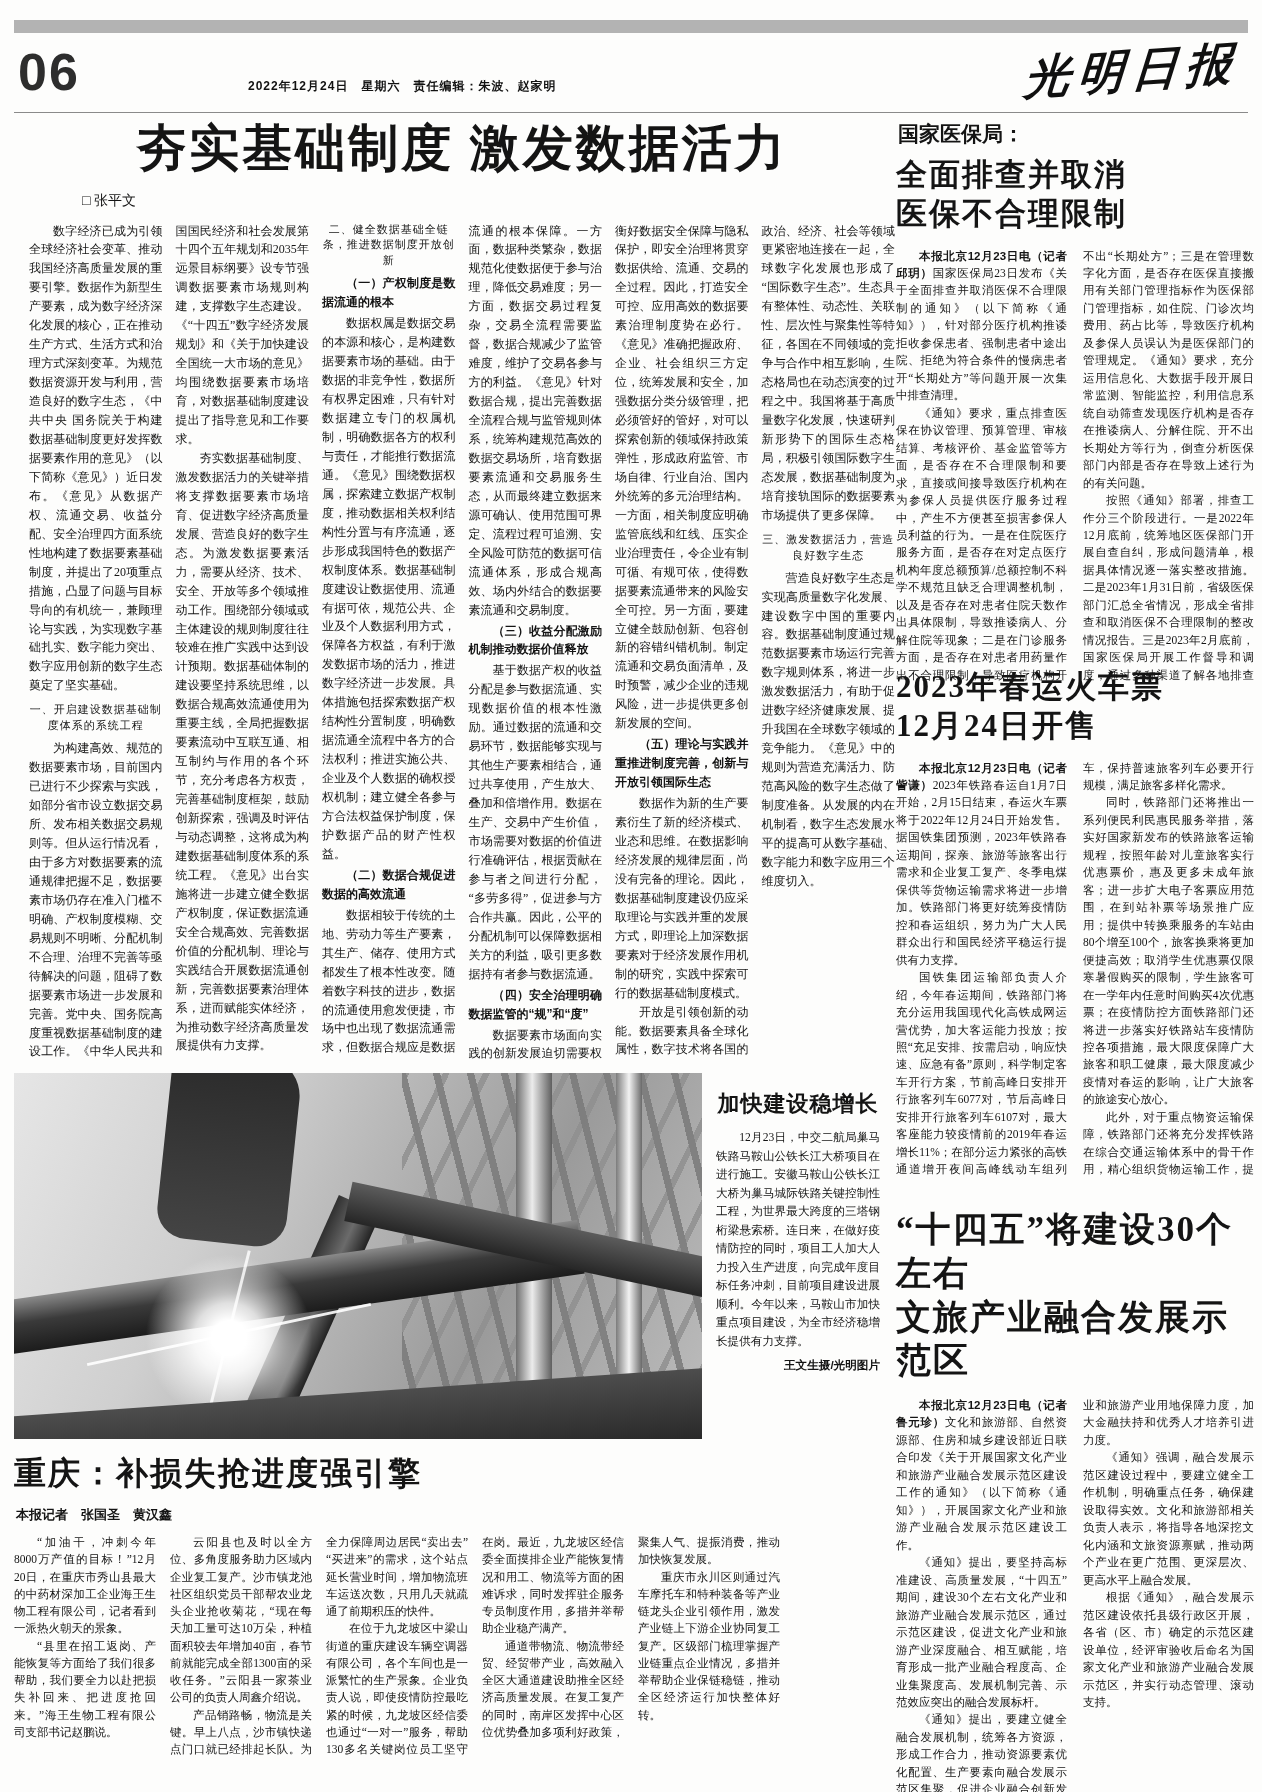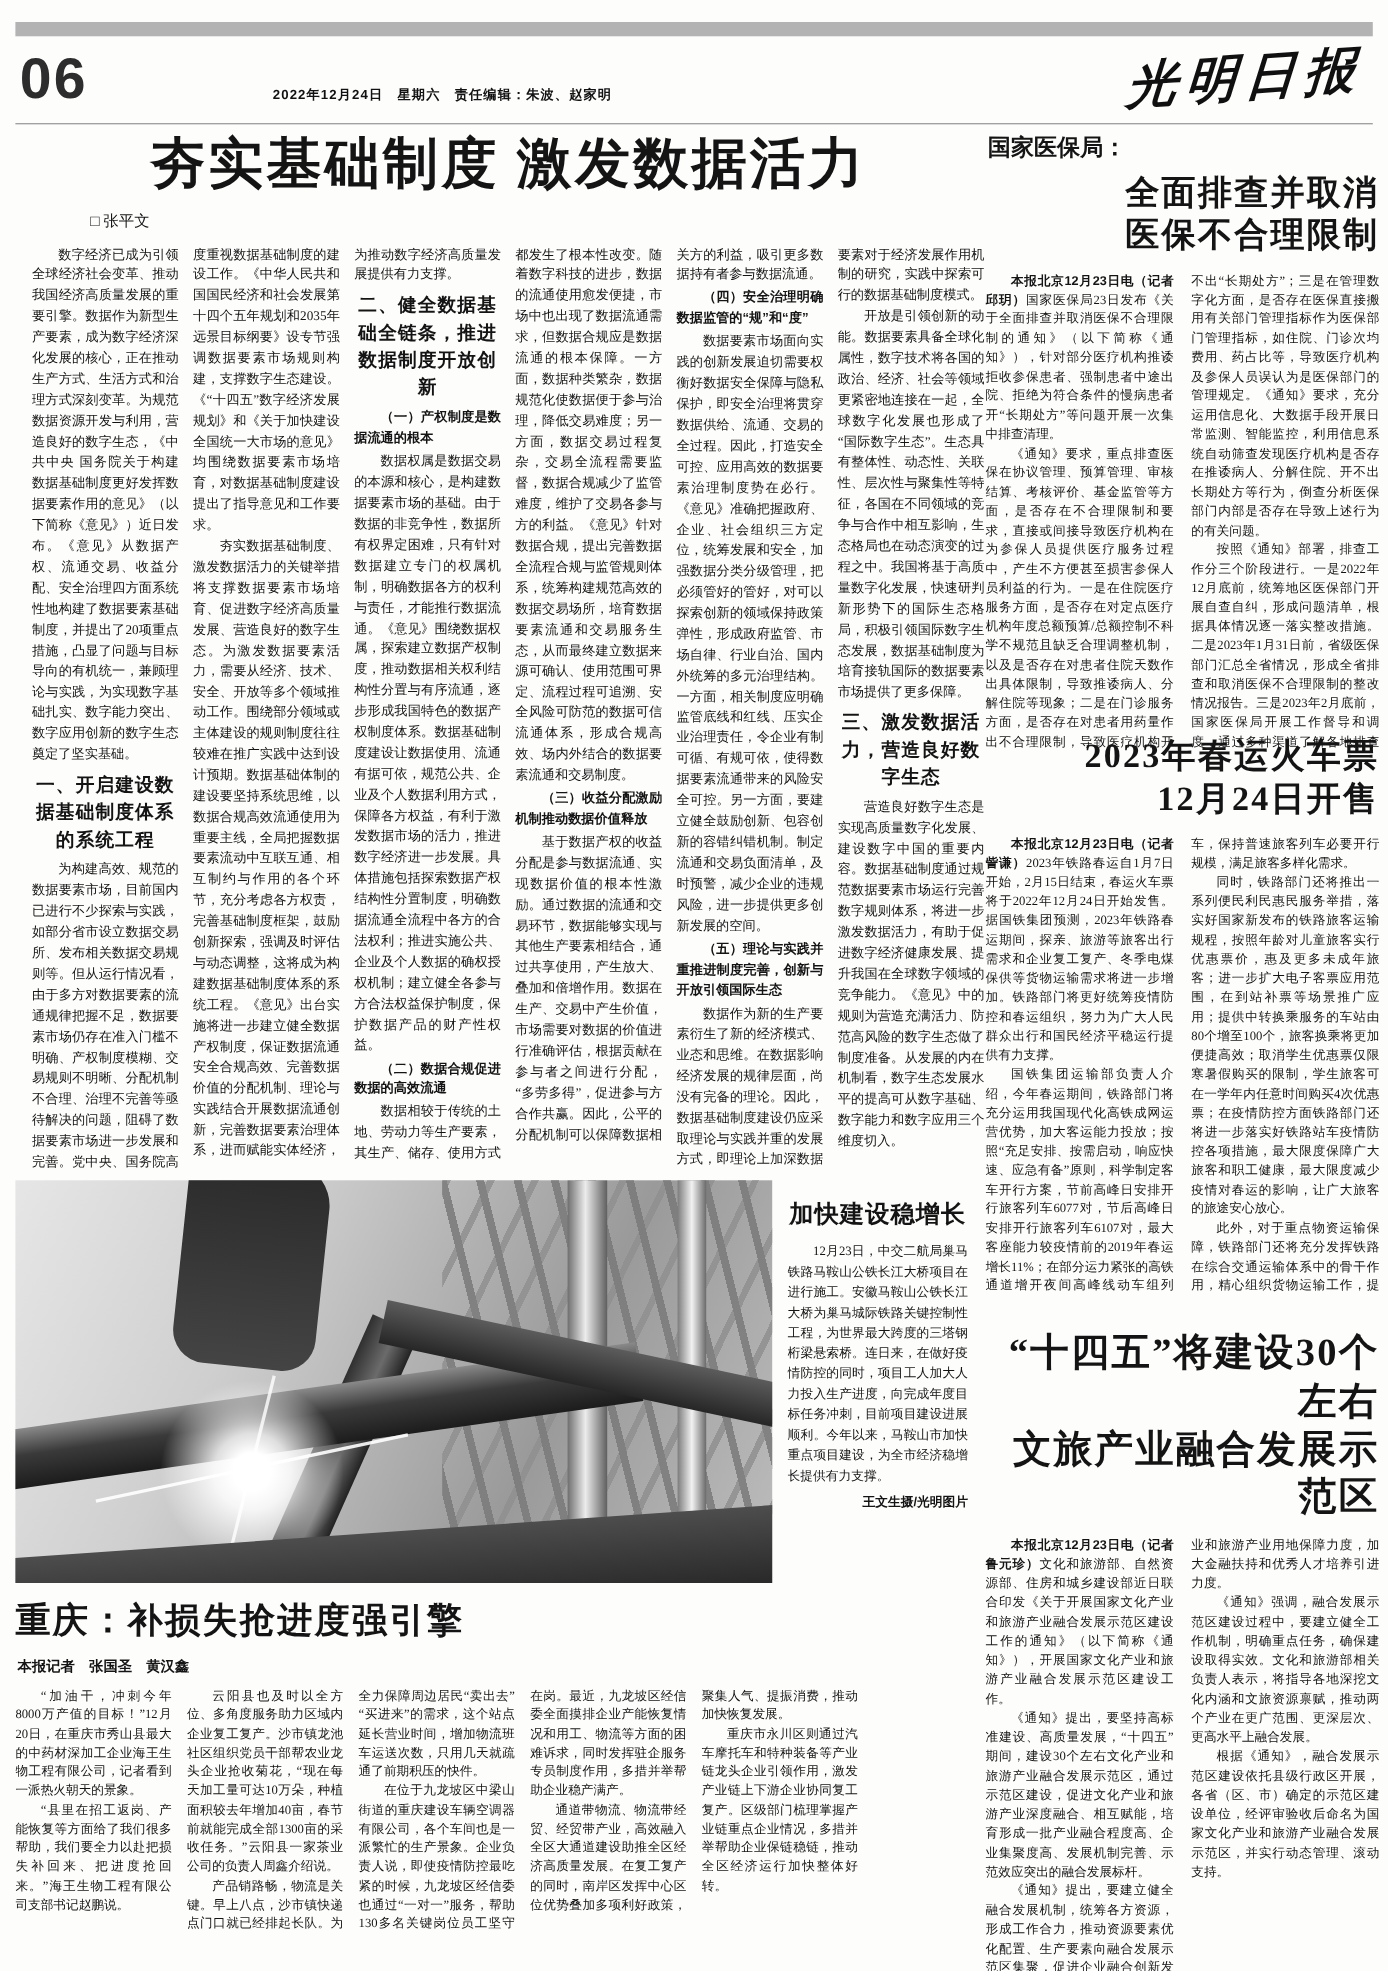--- a/index.html
+++ b/index.html
@@ -14,21 +14,21 @@
            text-shadow:2px 2px 0 #dcdcdc;}
   .dateline{position:absolute;left:248px;top:78px;font-family:"Liberation Sans","DejaVu Sans",sans-serif;
            font-size:12px;font-weight:bold;color:#111;letter-spacing:1px;}
   .masthead{position:absolute;right:22px;top:40px;font-size:46px;font-weight:bold;font-style:italic;
            letter-spacing:8px;transform:rotate(-4deg) skewX(-8deg);color:#101010;}
   .head-rule{position:absolute;left:14px;top:112px;width:1234px;height:1px;background:#8a8a8a;}
   
   p.t-p,p.t-sub,p.t-sec,p.t-note{margin:0;text-align:justify;}
   p.t-p{text-indent:2em;}
   p.t-p b{font-family:"Liberation Sans","DejaVu Sans",sans-serif;}
-  p.t-sec{font-family:"Liberation Sans","DejaVu Sans",sans-serif;font-weight:bold;font-size:17px;
+  p.t-sec{font-family:"Liberation Sans","DejaVu Sans",sans-serif;font-weight:normal;font-size:11px;
           line-height:1.45;text-align:center;margin:7px 0 5px 0;letter-spacing:1px;}
   p.t-sub{font-family:"Liberation Sans","DejaVu Sans",sans-serif;font-weight:bold;text-indent:2em;margin:2px 0;}
   
   .lead{position:absolute;left:29px;top:120px;width:866px;}
   .lead h1{margin:0;font-size:50px;font-weight:900;letter-spacing:3px;text-align:center;line-height:1.15;}
   .lead .author{font-size:14px;margin:14px 0 12px 6px;padding-left:47px;}
   .lead-body{width:866px;height:848px;column-count:6;column-gap:13px;column-fill:auto;
              font-size:12px;line-height:1.58;overflow:hidden;}
   
   .photo{position:absolute;left:14px;top:1073px;width:688px;height:366px;overflow:hidden;
@@ -56,21 +56,21 @@
   
   .photo-story{position:absolute;left:716px;top:1085px;width:164px;height:352px;overflow:hidden;}
   .photo-story h3{margin:4px 0 10px 0;text-align:center;font-size:22px;letter-spacing:1px;
       font-family:"Liberation Sans","DejaVu Sans",sans-serif;}
   .photo-story .cap-body{font-size:11.6px;line-height:1.6;}
   .photo-story .credit{font-family:"Liberation Sans","DejaVu Sans",sans-serif;font-weight:bold;
       font-size:11.6px;text-align:right;margin-top:6px;}
   
   .medicare{position:absolute;left:896px;top:120px;width:358px;}
   .medicare .kicker{font-family:"Liberation Sans","DejaVu Sans",sans-serif;font-weight:bold;font-size:21px;margin:0 0 8px 2px;}
-  .medicare h2,.spring h2,.tourism h2{margin:0;font-weight:900;line-height:1.25;letter-spacing:2px;text-align:right;}
+  .medicare h2,.spring h2,.tourism h2{margin:0;font-weight:900;line-height:1.25;letter-spacing:2px;}
   .medicare h2{font-size:31px;}
   .medicare .art-body{margin-top:14px;height:438px;}
   .art-body{column-count:2;column-gap:16px;column-fill:auto;font-size:11.5px;line-height:1.52;overflow:hidden;}
   .spring{position:absolute;left:896px;top:668px;width:358px;}
   .spring h2{font-size:31px;}
   .spring .art-body{margin-top:14px;height:420px;}
   .tourism{position:absolute;left:896px;top:1208px;width:358px;}
   .tourism h2{font-size:35px;}
   .tourism .art-body{margin-top:14px;height:476px;}
   

